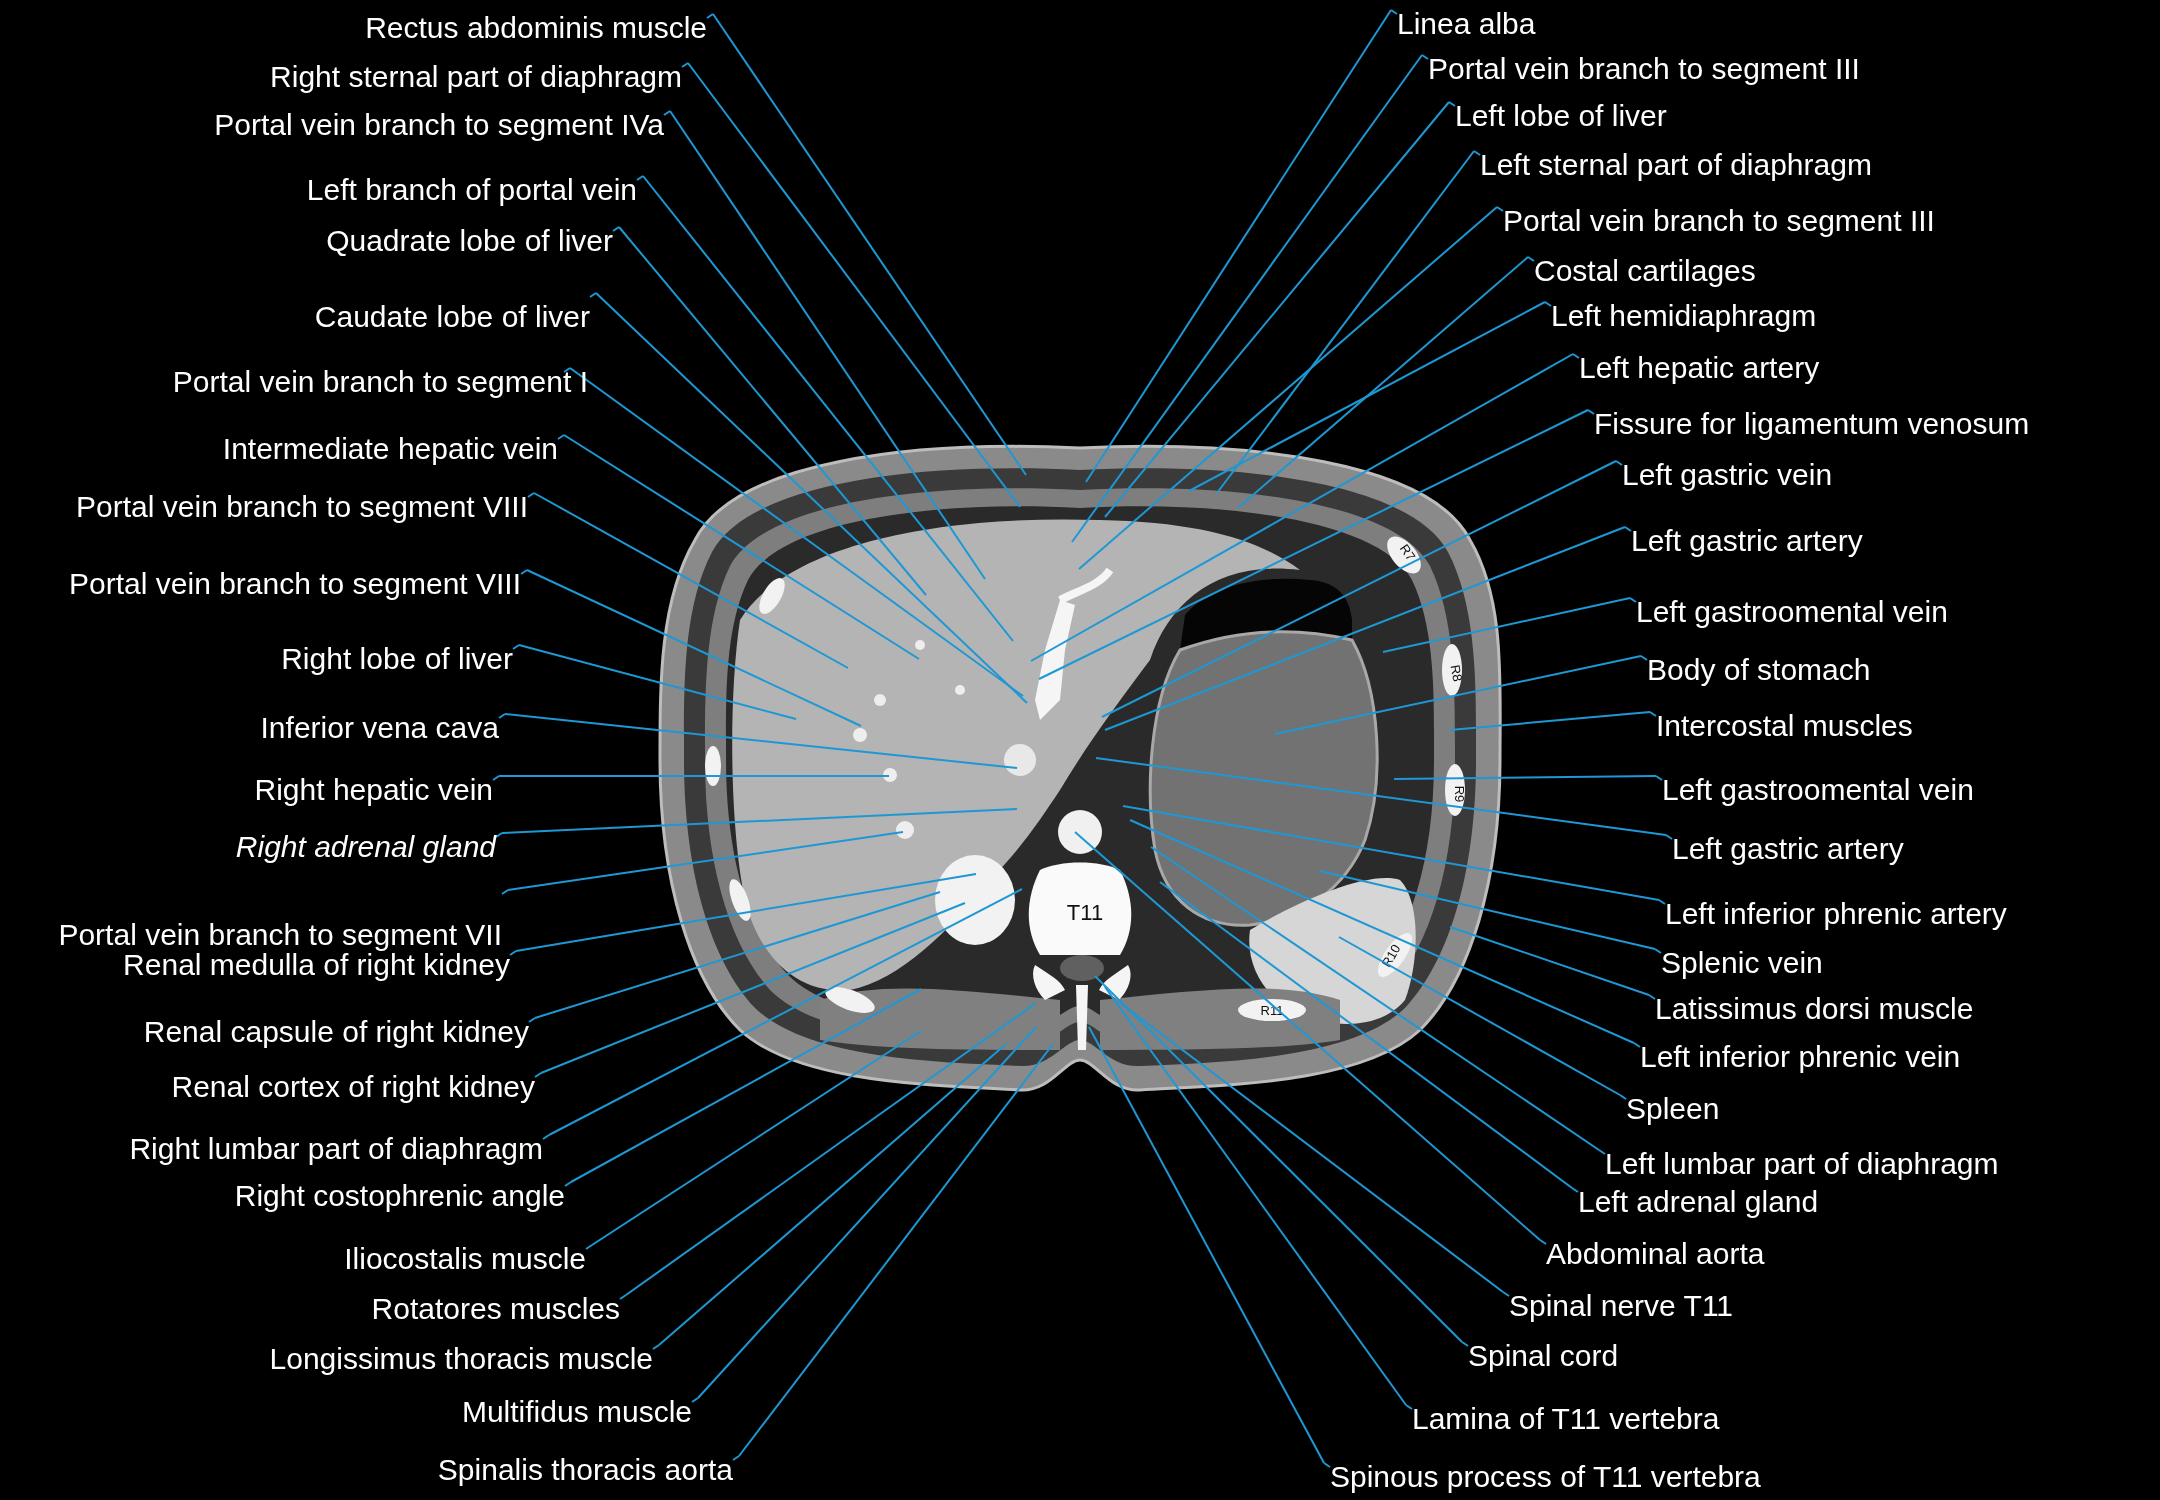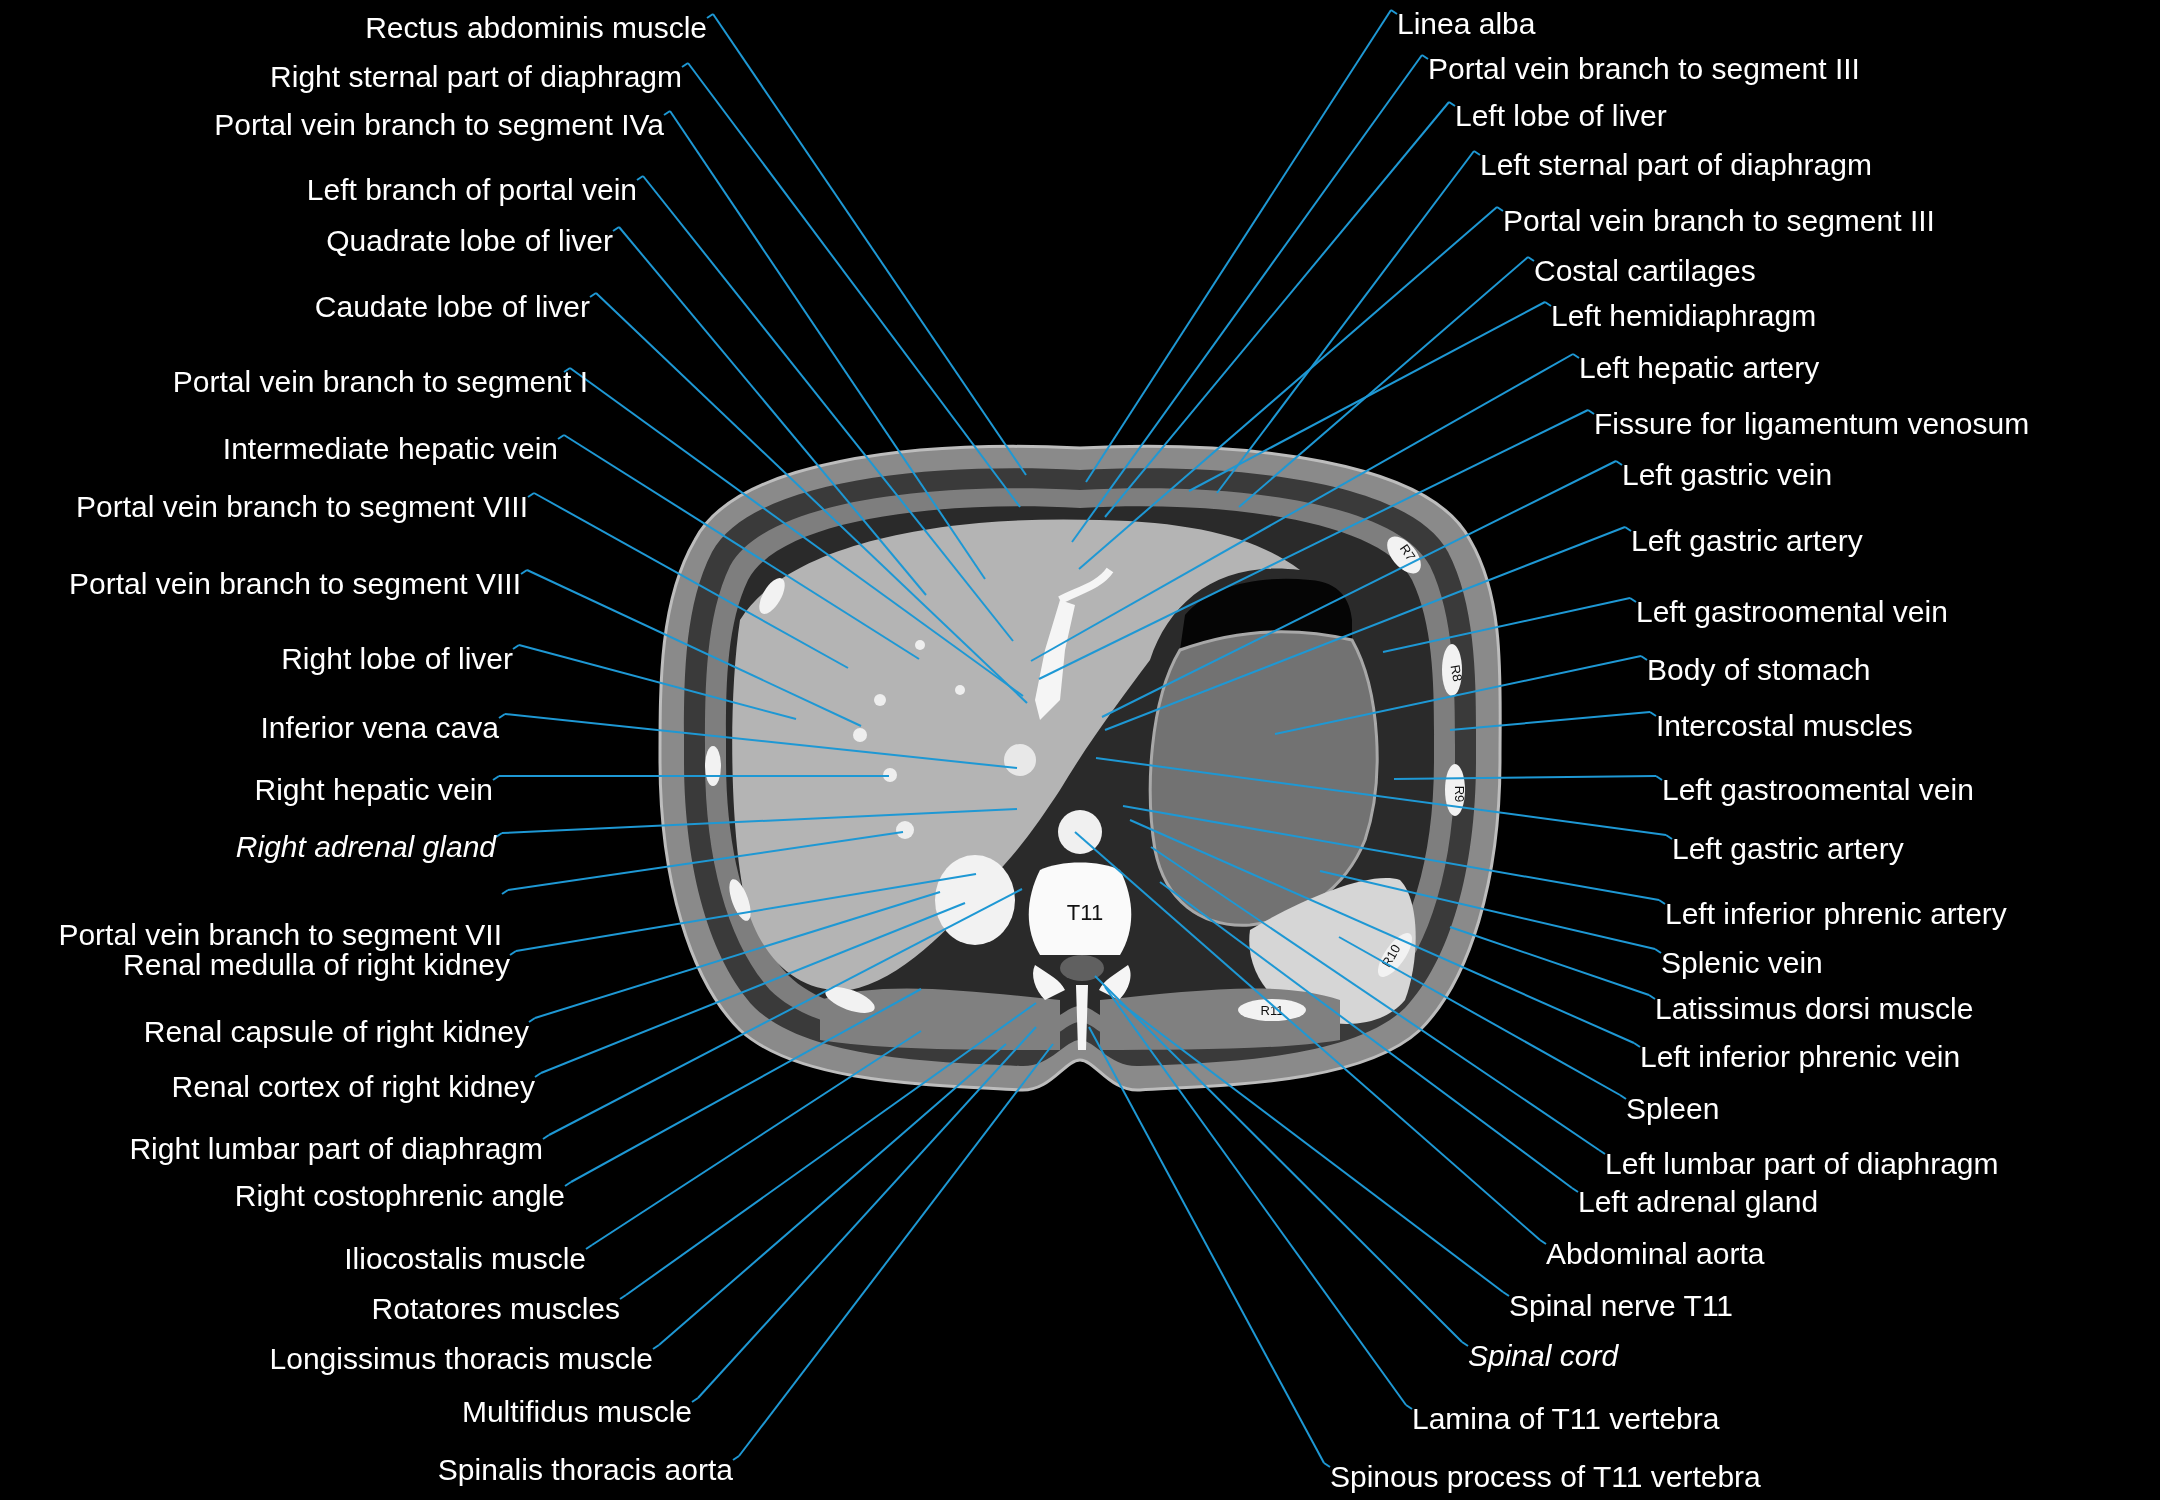--- a/index.html
+++ b/index.html
@@ -207,21 +207,21 @@
         <line x1="1324" y1="1463" x2="1089" y2="1027" stroke="#1e98d4" stroke-width="2"></line>
       </g>
   </svg>
 
   <div id="labels">
       <div class="label left" style="right: 1453px; top: 28px; text-align: center;">Rectus abdominis muscle</div>
       <div class="label left" style="right: 1478px; top: 77px;">Right sternal part of diaphragm</div>
       <div class="label left" style="right: 1496px; top: 125px;">Portal vein branch to segment IVa</div>
       <div class="label left" style="right: 1523px; top: 190px;">Left branch of portal vein</div>
       <div class="label left" style="right: 1547px; top: 241px;">Quadrate lobe of liver</div>
-      <div class="label left" style="right: 1570px; top: 307px;">Caudate lobe of liver</div>
+      <div class="label left" style="right: 1570px; top: 317px;">Caudate lobe of liver</div>
       <div class="label left" style="right: 1572px; top: 382px;">Portal vein branch to segment I</div>
       <div class="label left" style="right: 1602px; top: 449px;">Intermediate hepatic vein</div>
       <div class="label left" style="right: 1632px; top: 507px;">Portal vein branch to segment VIII</div>
       <div class="label left" style="right: 1639px; top: 584px;">Portal vein branch to segment VIII</div>
       <div class="label left" style="right: 1647px; top: 659px;">Right lobe of liver</div>
       <div class="label left" style="right: 1661px; top: 728px;">Inferior vena cava</div>
       <div class="label left" style="right: 1667px; top: 790px;">Right hepatic vein</div>
       <div class="label left" style="right: 1664px; top: 847px; font-style: italic;">Right adrenal gland</div>
       <div class="label left" style="right: 1658px; top: 904px; margin-top: 31px;">Portal vein branch to segment VII</div>
       <div class="label left" style="right: 1650px; top: 965px;">Renal medulla of right kidney</div>
@@ -252,17 +252,17 @@
       <div class="label right" style="left: 1672px; top: 849px;">Left gastric artery</div>
       <div class="label right" style="left: 1665px; top: 914px;">Left inferior phrenic artery</div>
       <div class="label right" style="left: 1661px; top: 963px;">Splenic vein</div>
       <div class="label right" style="left: 1655px; top: 1009px;">Latissimus dorsi muscle</div>
       <div class="label right" style="left: 1640px; top: 1057px;">Left inferior phrenic vein</div>
       <div class="label right" style="left: 1626px; top: 1109px;">Spleen</div>
       <div class="label right" style="left: 1605px; top: 1164px;">Left lumbar part of diaphragm</div>
       <div class="label right" style="left: 1578px; top: 1202px;">Left adrenal gland</div>
       <div class="label right" style="left: 1546px; top: 1254px;">Abdominal aorta</div>
       <div class="label right" style="left: 1509px; top: 1306px;">Spinal nerve T11</div>
-      <div class="label right" style="left: 1468px; top: 1356px; font-style: italic;">Spinal cord</div>
+      <div class="label right" style="left: 1468px; top: 1356px;">Spinal cord</div>
       <div class="label right" style="left: 1412px; top: 1419px;">Lamina of T11 vertebra</div>
       <div class="label right" style="left: 1330px; top: 1477px;">Spinous process of T11 vertebra</div>
     </div>
 </div>
 
 </body></html>

